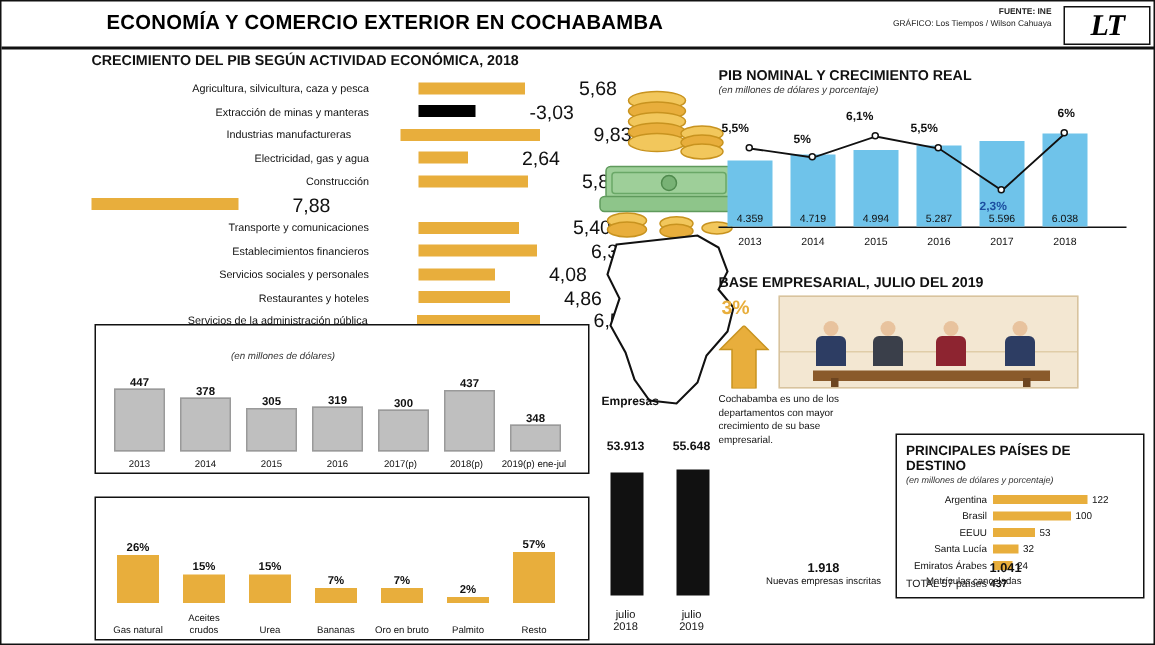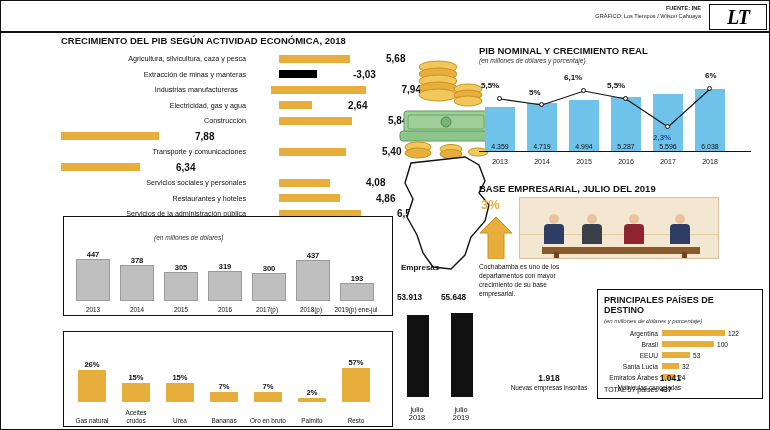--- a/index.html
+++ b/index.html
@@ -38,21 +38,21 @@
   .sec-sub { font-size: 6.5px; font-style: italic; color: #333; }
 
   
   #pib-activity { position: absolute; left: 60px; top: 34px; width: 360px; }
   #pib-activity .sec-title { position: absolute; left: 0; top: 0; }
   .act-rows { position: absolute; left: 0; top: 16px; width: 360px; }
   .act-row { display: flex; align-items: center; height: 15.5px; gap: 28px; }
   .act-label { width: 190px; text-align: right; padding-right: 5px; font-size: 7.2px; color: #111; white-space: nowrap; }
   .act-bar { height: 8px; background: #e8ae3c; }
   .act-bar.neg { background: #000000; }
-  .act-val { font-size: 10px; color: #111; padding-left: 8px; font-weight: bold; }
+  .act-val { font-size: 13px; color: #111; padding-left: 8px; }
 
   
   #pib-nominal { position: absolute; left: 478px; top: 44px; width: 280px; }
   #pib-nominal .sec-title { position: absolute; left: 0; top: 0; }
   #pib-nominal .sec-sub { position: absolute; left: 0; top: 12px; }
   .pn-plot { position: absolute; left: 0; top: 24px; width: 272px; height: 96px; }
   .pn-bar {
     position: absolute; bottom: 14px; width: 30px; background: #6fc3ea;
     display: flex; align-items: flex-end; justify-content: center;
   }
@@ -109,41 +109,42 @@
   #productos .sec-title { position: absolute; left: 8px; top: 6px; }
   .pr-plot { position: absolute; left: 6px; top: 18px; width: 318px; height: 74px; }
   .pr-bar { position: absolute; bottom: 22px; width: 28px; background: #e8ae3c; }
   .pr-pct { position: absolute; font-size: 7.6px; font-weight: bold; color: #111; text-align: center; width: 32px; }
   .pr-lab { position: absolute; bottom: 0; width: 40px; text-align: center; font-size: 6.4px; color: #111; line-height: 1.15; }
 
   
   #empresas { position: absolute; left: 396px; top: 262px; width: 104px; height: 160px; }
   .emp-title { position: absolute; left: 4px; top: 0; font-size: 8px; font-weight: bold; color: #111; }
   .emp-bar { position: absolute; bottom: 26px; width: 22px; background: #111; }
-  .emp-val { position: absolute; font-size: 8.2px; font-weight: bold; color: #111; width: 40px; text-align: left; }
+  .emp-val { position: absolute; font-size: 8.2px; font-weight: bold; color: #111; width: 40px; text-align: center; }
   .emp-lab { position: absolute; bottom: 0; width: 40px; text-align: center; font-size: 7.4px; color: #111; line-height: 1.15; }
 
   
   #nuevas { position: absolute; left: 500px; top: 372px; width: 96px; text-align: center; }
   #canceladas { position: absolute; left: 584px; top: 372px; width: 96px; text-align: right; }
   .nv-val { font-size: 8.5px; font-weight: bold; color: #111; }
   .nv-lab { font-size: 6.4px; color: #111; line-height: 1.2; margin-top: 1px; }
 
   
   #coins { position: absolute; left: 395px; top: 48px; width: 110px; height: 120px; }
 
   
   #map { position: absolute; left: 392px; top: 150px; width: 120px; height: 130px; }
 </style>
 </head>
 <body>
 
 <div class="page">
 
   <div class="header">
+    <div class="header-title">ECONOMÍA Y COMERCIO EXTERIOR EN  COCHABAMBA</div>
     <div class="header-source">
       <div class="bold">FUENTE: INE</div>
       <div>GRÁFICO: Los Tiempos / Wilson Cahuaya</div>
     </div>
     <div class="logo-box">
       <span class="logo-text">LT</span>
     </div>
   </div>
 
   <div id="pib-activity">
@@ -158,21 +159,21 @@
 
       <div class="act-row">
         <span class="act-label">Extracción de minas y manteras</span>
         <span class="act-bar neg" style="width:38px"></span>
         <span class="act-val">-3,03</span>
       </div>
 
       <div class="act-row">
         <span class="act-label">Industrias manufactureras</span>
         <span class="act-bar" style="width:99px"></span>
-        <span class="act-val">7,94</span>
+        <span class="act-val">9,83</span>
       </div>
 
       <div class="act-row">
         <span class="act-label">Electricidad, gas y agua</span>
         <span class="act-bar" style="width:33px"></span>
         <span class="act-val">2,64</span>
       </div>
 
       <div class="act-row">
         <span class="act-label">Construcción</span>
@@ -185,20 +186,21 @@
         <span class="act-val">7,88</span>
       </div>
 
       <div class="act-row">
         <span class="act-label">Transporte y comunicaciones</span>
         <span class="act-bar" style="width:67px"></span>
         <span class="act-val">5,40</span>
       </div>
 
       <div class="act-row">
+        <span class="act-label">Establecimientos financieros</span>
         <span class="act-bar" style="width:79px"></span>
         <span class="act-val">6,34</span>
       </div>
 
       <div class="act-row">
         <span class="act-label">Servicios sociales y personales</span>
         <span class="act-bar" style="width:51px"></span>
         <span class="act-val">4,08</span>
       </div>
 
@@ -391,21 +393,21 @@
 
       <div class="ex-bar" style="left:180px;height:28px"></div>
       <div class="ex-val" style="left:177px;bottom:40px">300</div>
       <div class="ex-xlab" style="left:173px">2017(p)</div>
 
       <div class="ex-bar" style="left:224px;height:41px"></div>
       <div class="ex-val" style="left:221px;bottom:53px">437</div>
       <div class="ex-xlab" style="left:217px">2018(p)</div>
 
       <div class="ex-bar" style="left:268px;height:18px"></div>
-      <div class="ex-val" style="left:265px;bottom:30px">193</div>
+      <div class="ex-val" style="left:265px;bottom:30px">348</div>
       <div class="ex-xlab" style="left:262px">2019(p) ene-jul</div>
     </div>
   </div>
 
   <div id="productos">
     <div class="pr-plot">
       <div class="pr-bar" style="left:8px;height:32px"></div>
       <div class="pr-pct" style="left:6px;bottom:55px">26%</div>
       <div class="pr-lab" style="left:2px">Gas natural</div>
 

